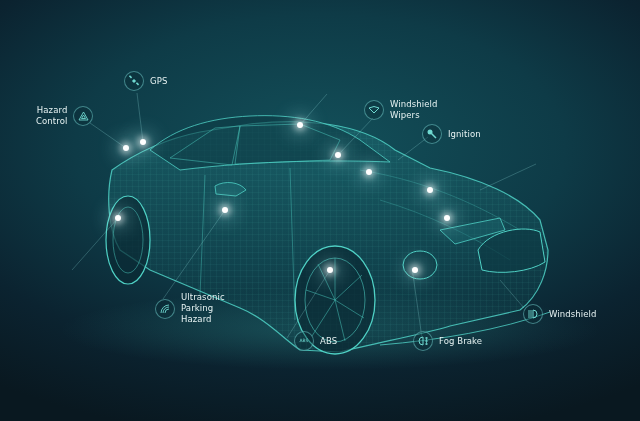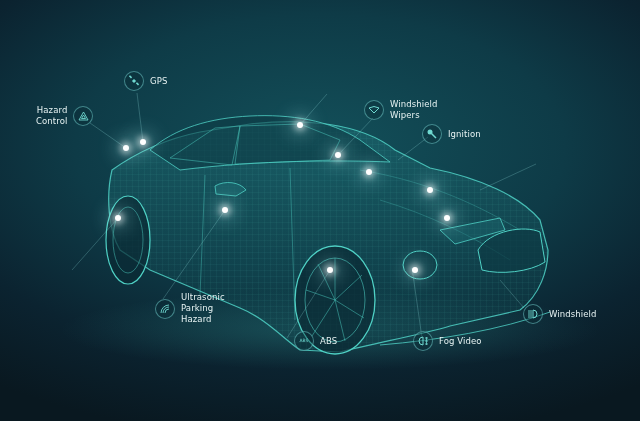--- a/index.html
+++ b/index.html
@@ -178,21 +178,21 @@
     <span class="label">ABS</span>
   </div>
 
   <div class="callout" style="left:413px;top:331px">
     <span class="icon-ring">
       <svg width="12" height="10" viewBox="0 0 12 10">
           <path d="M6 1 A4 4 0 0 0 6 9 Z" fill="none" stroke="#6fd8d0" stroke-width="1"></path>
           <path d="M8 2 L11 2 M8 5 L11 5 M8 8 L11 8 M9.5 1 L9.5 9" stroke="#6fd8d0" stroke-width="0.8"></path>
         </svg>
     </span>
-    <span class="label">Fog Video</span>
+    <span class="label">Fog Brake</span>
   </div>
 
   <div class="callout" style="left:523px;top:304px">
     <span class="icon-ring">
       <svg width="12" height="10" viewBox="0 0 12 10">
           <path d="M1 2 L5 2 M1 4 L5 4 M1 6 L5 6 M1 8 L5 8" stroke="#6fd8d0" stroke-width="0.9"></path>
           <path d="M6 1 A4 4 0 0 1 6 9 Z" fill="none" stroke="#6fd8d0" stroke-width="1"></path>
         </svg>
     </span>
     <span class="label">Windshield</span>

